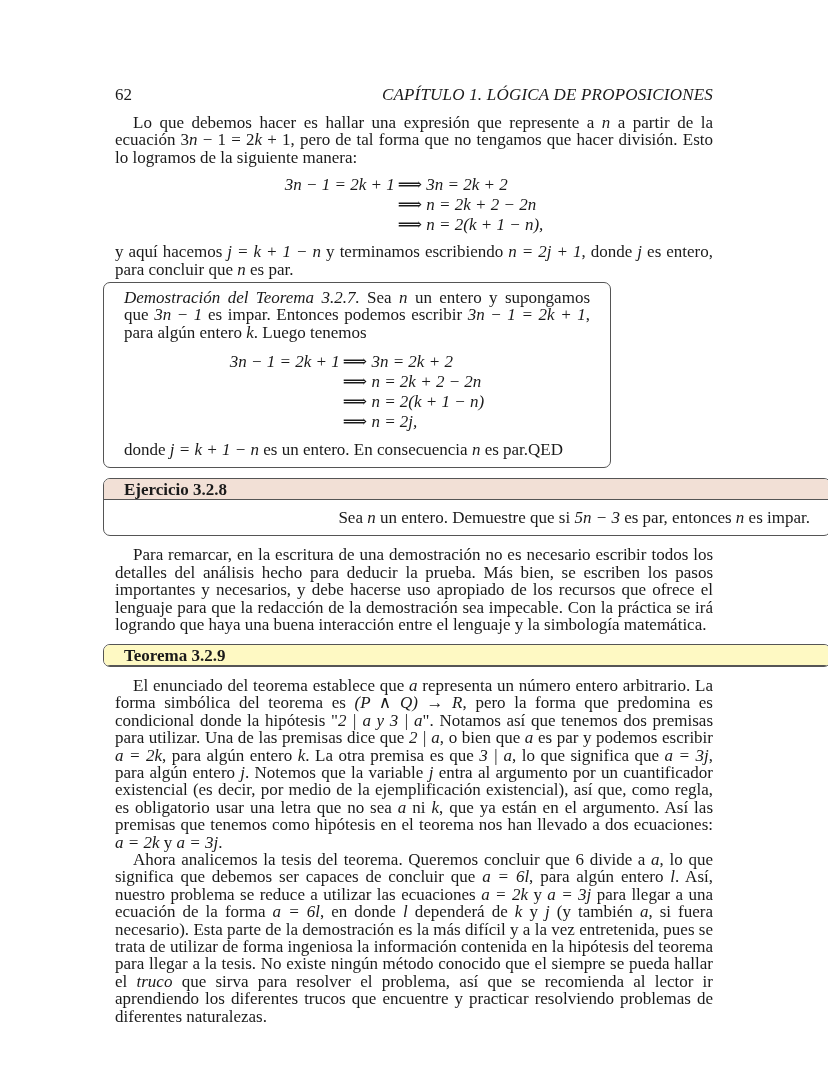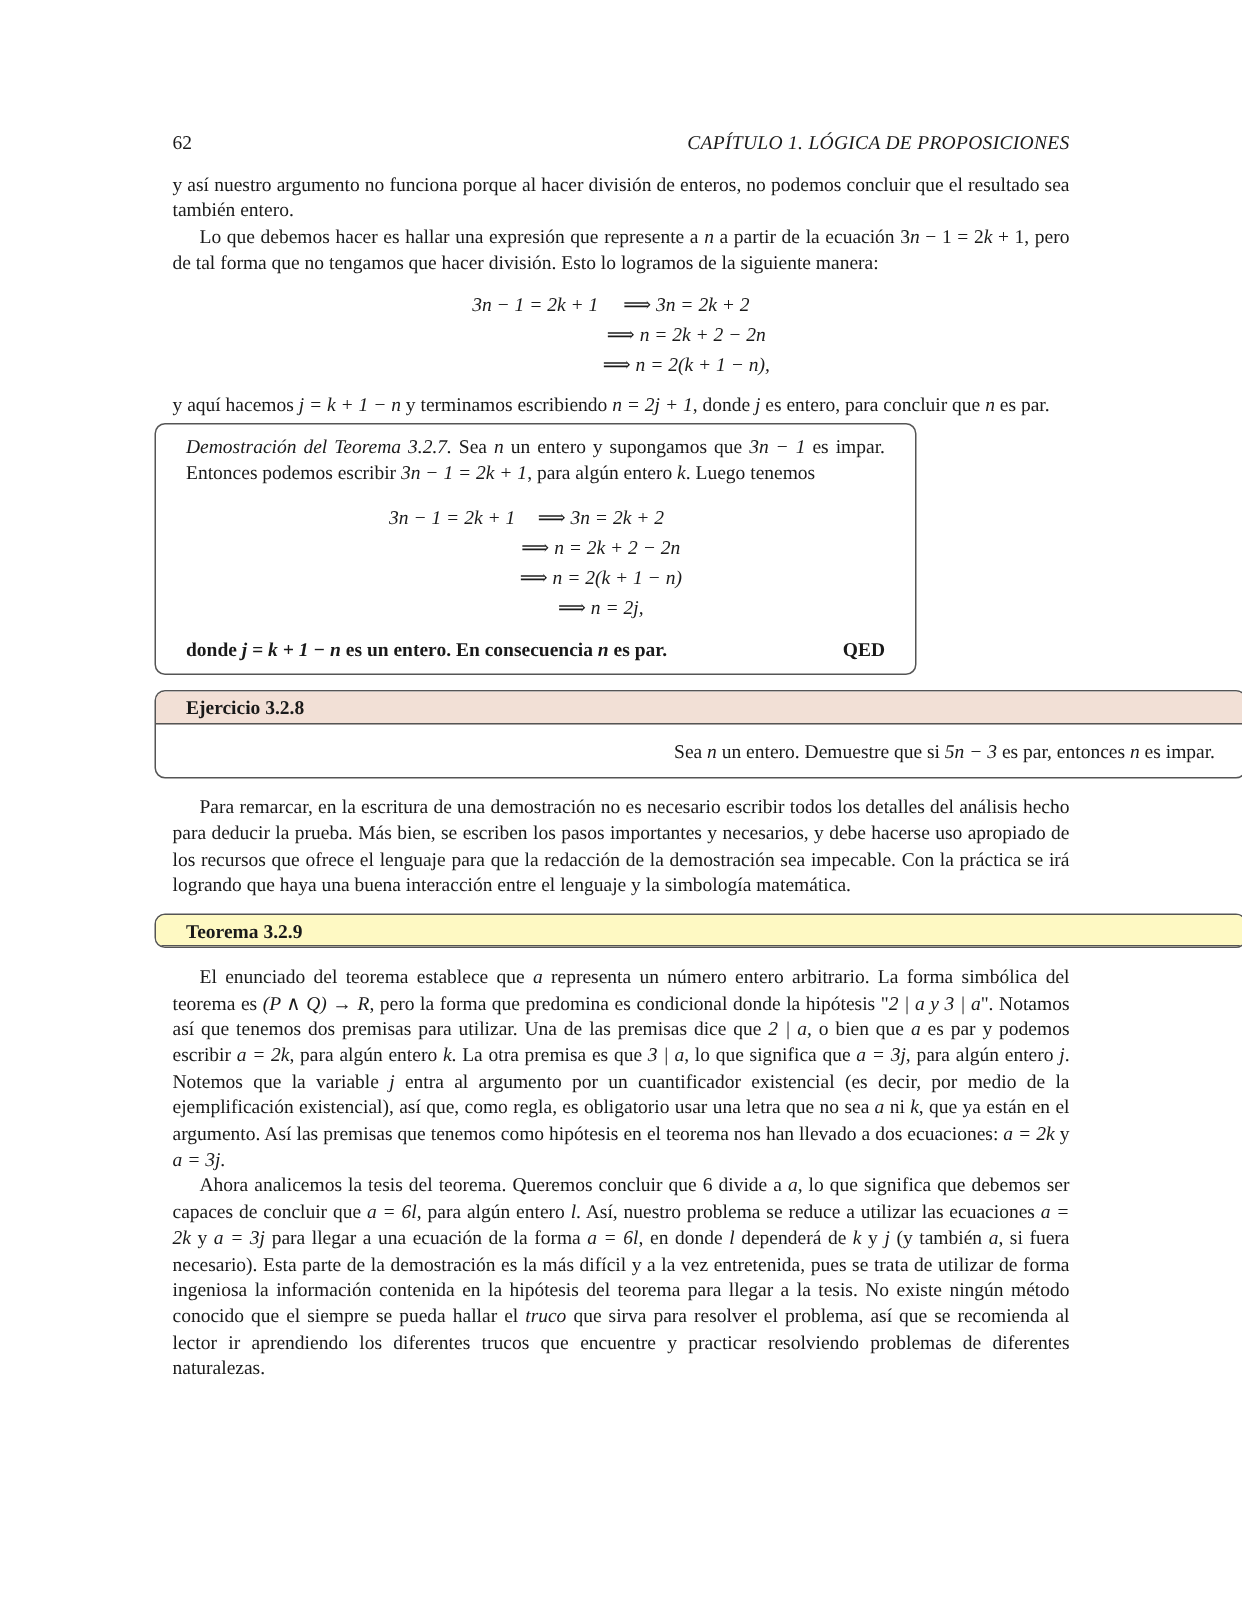--- a/index.html
+++ b/index.html
@@ -4,43 +4,43 @@
 <style>
   html, body { margin: 0; padding: 0; background: #ffffff; }
   body {
     width: 828px; height: 1071px; position: relative; overflow: hidden;
     font-family: "DejaVu Serif", "Liberation Serif", serif;
     color: #1a1a1a;
   }
   .page {
     position: absolute; left: 115px; top: 86px; width: 598px;
     font-family: "Liberation Serif", "DejaVu Serif", serif;
-    font-size: 13px; line-height: 17.4px;
+    font-size: 17px; line-height: 17.4px;
   }
   .running-head {
     display: flex; justify-content: space-between; align-items: baseline;
     height: 20px; margin-bottom: 8px;
   }
   .running-head .chapter { font-style: italic; letter-spacing: 0.2px; }
   p { margin: 0; text-align: justify; }
   p.indent { text-indent: 18px; }
   .m { font-style: italic; }
   .eqn {
     display: grid; grid-template-columns: auto auto; justify-content: center;
     column-gap: 0; margin: 9px 0 8px 0; line-height: 20px;
   }
   .eqn .lhs { text-align: right; padding-right: 3px; }
-  .eqn .rhs { text-align: center; }
+  .eqn .rhs { text-align: left; }
   .proofbox {
     border: 1.3px solid #555; border-radius: 7px;
     margin: 4px 0 0 -12px; width: 508px; box-sizing: border-box;
     padding: 6px 20px 8px 20px;
   }
   .proofbox .eqn { margin: 11px 0 9px 0; }
-  .qed-line { display: flex; justify-content: space-between; margin-top: 4px; font-weight: bold; }
+  .qed-line { display: flex; justify-content: flex-start; margin-top: 4px; }
   .tbox {
     border: 1.3px solid #555; border-radius: 7px; overflow: hidden;
     margin-left: -12px; width: 728px; box-sizing: border-box;
   }
   .tbox .head {
     font-weight: bold; padding: 2px 20px 1px 20px;
     border-bottom: 1.3px solid #555;
   }
   .tbox .body { padding: 9px 20px 9px 20px; text-align: right; }
   .tbox.exercise .head { background: #f2e0d6; }
@@ -52,21 +52,20 @@
 </head>
 <body>
 
 <div class="page">
 
   <div class="running-head">
     <span>62</span>
     <span class="chapter">CAPÍTULO 1.  LÓGICA DE PROPOSICIONES</span>
   </div>
 
-  <p>y así nuestro argumento no funciona porque al hacer división de enteros, no podemos concluir que el resultado sea también entero.</p>
 
   <p class="indent"><span>Lo que debemos hacer es hallar una expresión que represente a </span><span class="m">n</span><span> a partir de la ecuación 3</span><span class="m">n</span><span> − 1 = 2</span><span class="m">k</span><span> + 1, pero de tal forma que no tengamos que hacer división. Esto lo logramos de la siguiente manera:</span></p>
 
   <div class="eqn m">
     <span class="lhs">3n − 1 = 2k + 1</span>
     <span class="rhs">⟹ 3n = 2k + 2</span>
     <span class="lhs"></span>
     <span class="rhs">⟹ n = 2k + 2 − 2n</span>
     <span class="lhs"></span>
     <span class="rhs">⟹ n = 2(k + 1 − n),</span>

